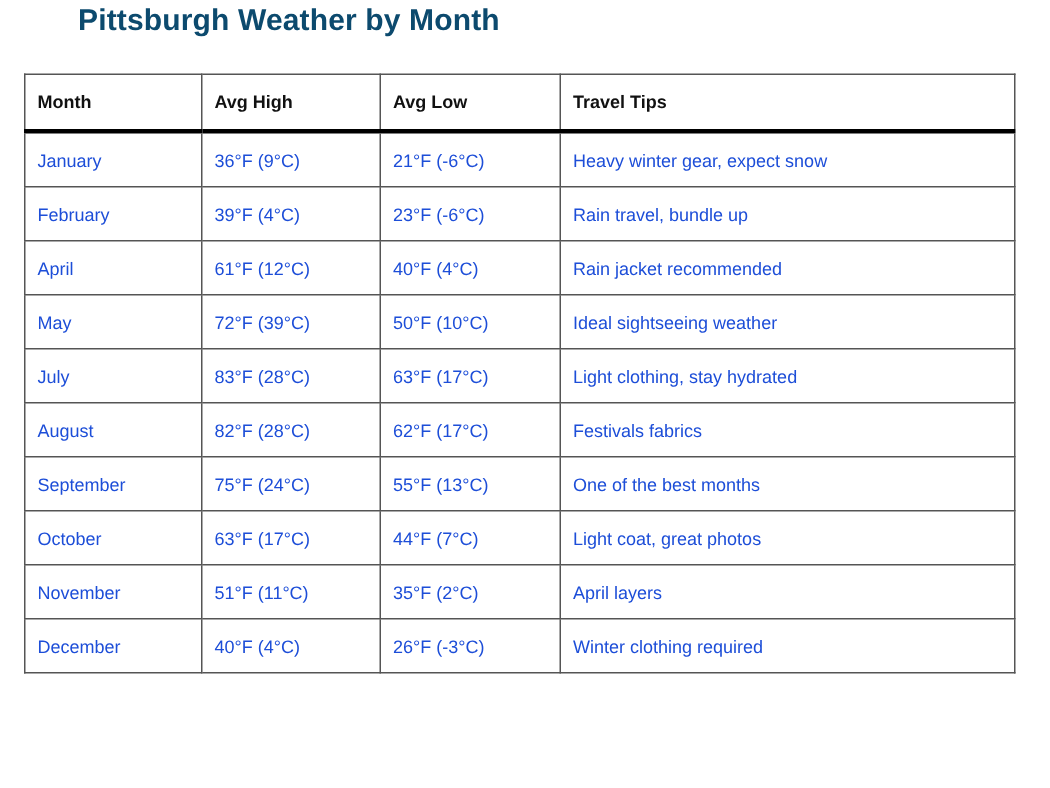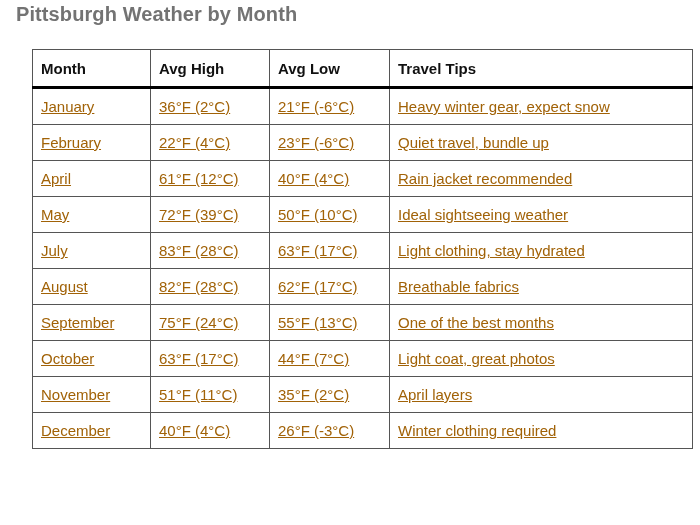--- a/index.html
+++ b/index.html
@@ -20,26 +20,26 @@
       left: 16px;
       top: 1px;
       margin: 0;
       font-size: 20px;
       font-weight: bold;
       line-height: 26px;
       letter-spacing: 0.1px;
     }
     table.weather {
       position: absolute;
-      left: 32px;
+      left: 16px;
       top: 49px;
       width: 660px;
       border-collapse: collapse;
       table-layout: fixed;
-      font-size: 15px;
+      font-size: 12px;
     }
     table.weather col.c-month { width: 118px; }
     table.weather col.c-high  { width: 119px; }
     table.weather col.c-low   { width: 120px; }
     table.weather col.c-tips  { width: 303px; }
     table.weather th,
     table.weather td {
       border: 1px solid #555555;
       padding: 0 0 0 8px;
       text-align: left;
@@ -49,56 +49,55 @@
     }
     table.weather th {
       height: 36px;
       font-weight: bold;
       color: #111111;
       border-bottom: 3px solid #000000;
     }
     table.weather td {
       height: 35px;
       font-weight: normal;
-      color: #a16207;
-      text-decoration: underline;
+      color: #1d4ed8;
     }
   </style>
 </head>
 <body>
 
-<h1 class="page-title" style="color: #737373;">Pittsburgh Weather by Month</h1>
+<h1 class="page-title" style="color: #0c4a6e; margin-left: 36px;">Pittsburgh Weather by Month</h1>
 
 <table class="weather">
   <colgroup>
     <col class="c-month">
       <col class="c-high">
       <col class="c-low">
       <col class="c-tips">
   </colgroup>
   <thead>
     <tr>
       <th>Month</th>
       <th>Avg High</th>
       <th>Avg Low</th>
       <th>Travel Tips</th>
     </tr>
   </thead>
   <tbody>
     <tr>
       <td>January</td>
-      <td>36°F (2°C)</td>
+      <td>36°F (9°C)</td>
       <td>21°F (-6°C)</td>
       <td>Heavy winter gear, expect snow</td>
     </tr>
     <tr>
       <td>February</td>
-      <td>22°F (4°C)</td>
+      <td>39°F (4°C)</td>
       <td>23°F (-6°C)</td>
-      <td>Quiet travel, bundle up</td>
+      <td>Rain travel, bundle up</td>
     </tr>
     <tr>
       <td>April</td>
       <td>61°F (12°C)</td>
       <td>40°F (4°C)</td>
       <td>Rain jacket recommended</td>
     </tr>
     <tr>
       <td>May</td>
       <td>72°F (39°C)</td>
@@ -108,21 +107,21 @@
     <tr>
       <td>July</td>
       <td>83°F (28°C)</td>
       <td>63°F (17°C)</td>
       <td>Light clothing, stay hydrated</td>
     </tr>
     <tr>
       <td>August</td>
       <td>82°F (28°C)</td>
       <td>62°F (17°C)</td>
-      <td>Breathable fabrics</td>
+      <td>Festivals fabrics</td>
     </tr>
     <tr>
       <td>September</td>
       <td>75°F (24°C)</td>
       <td>55°F (13°C)</td>
       <td>One of the best months</td>
     </tr>
     <tr>
       <td>October</td>
       <td>63°F (17°C)</td>

